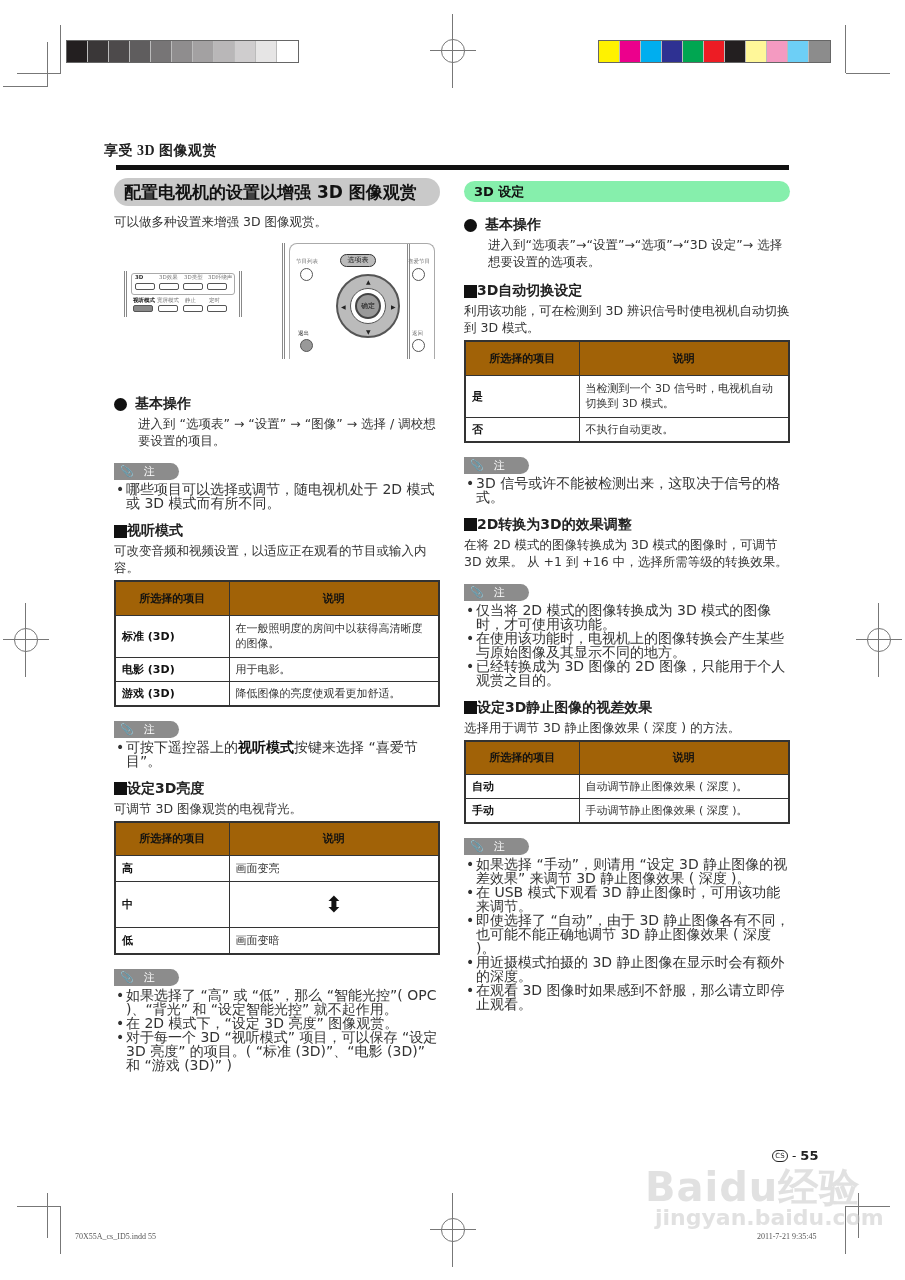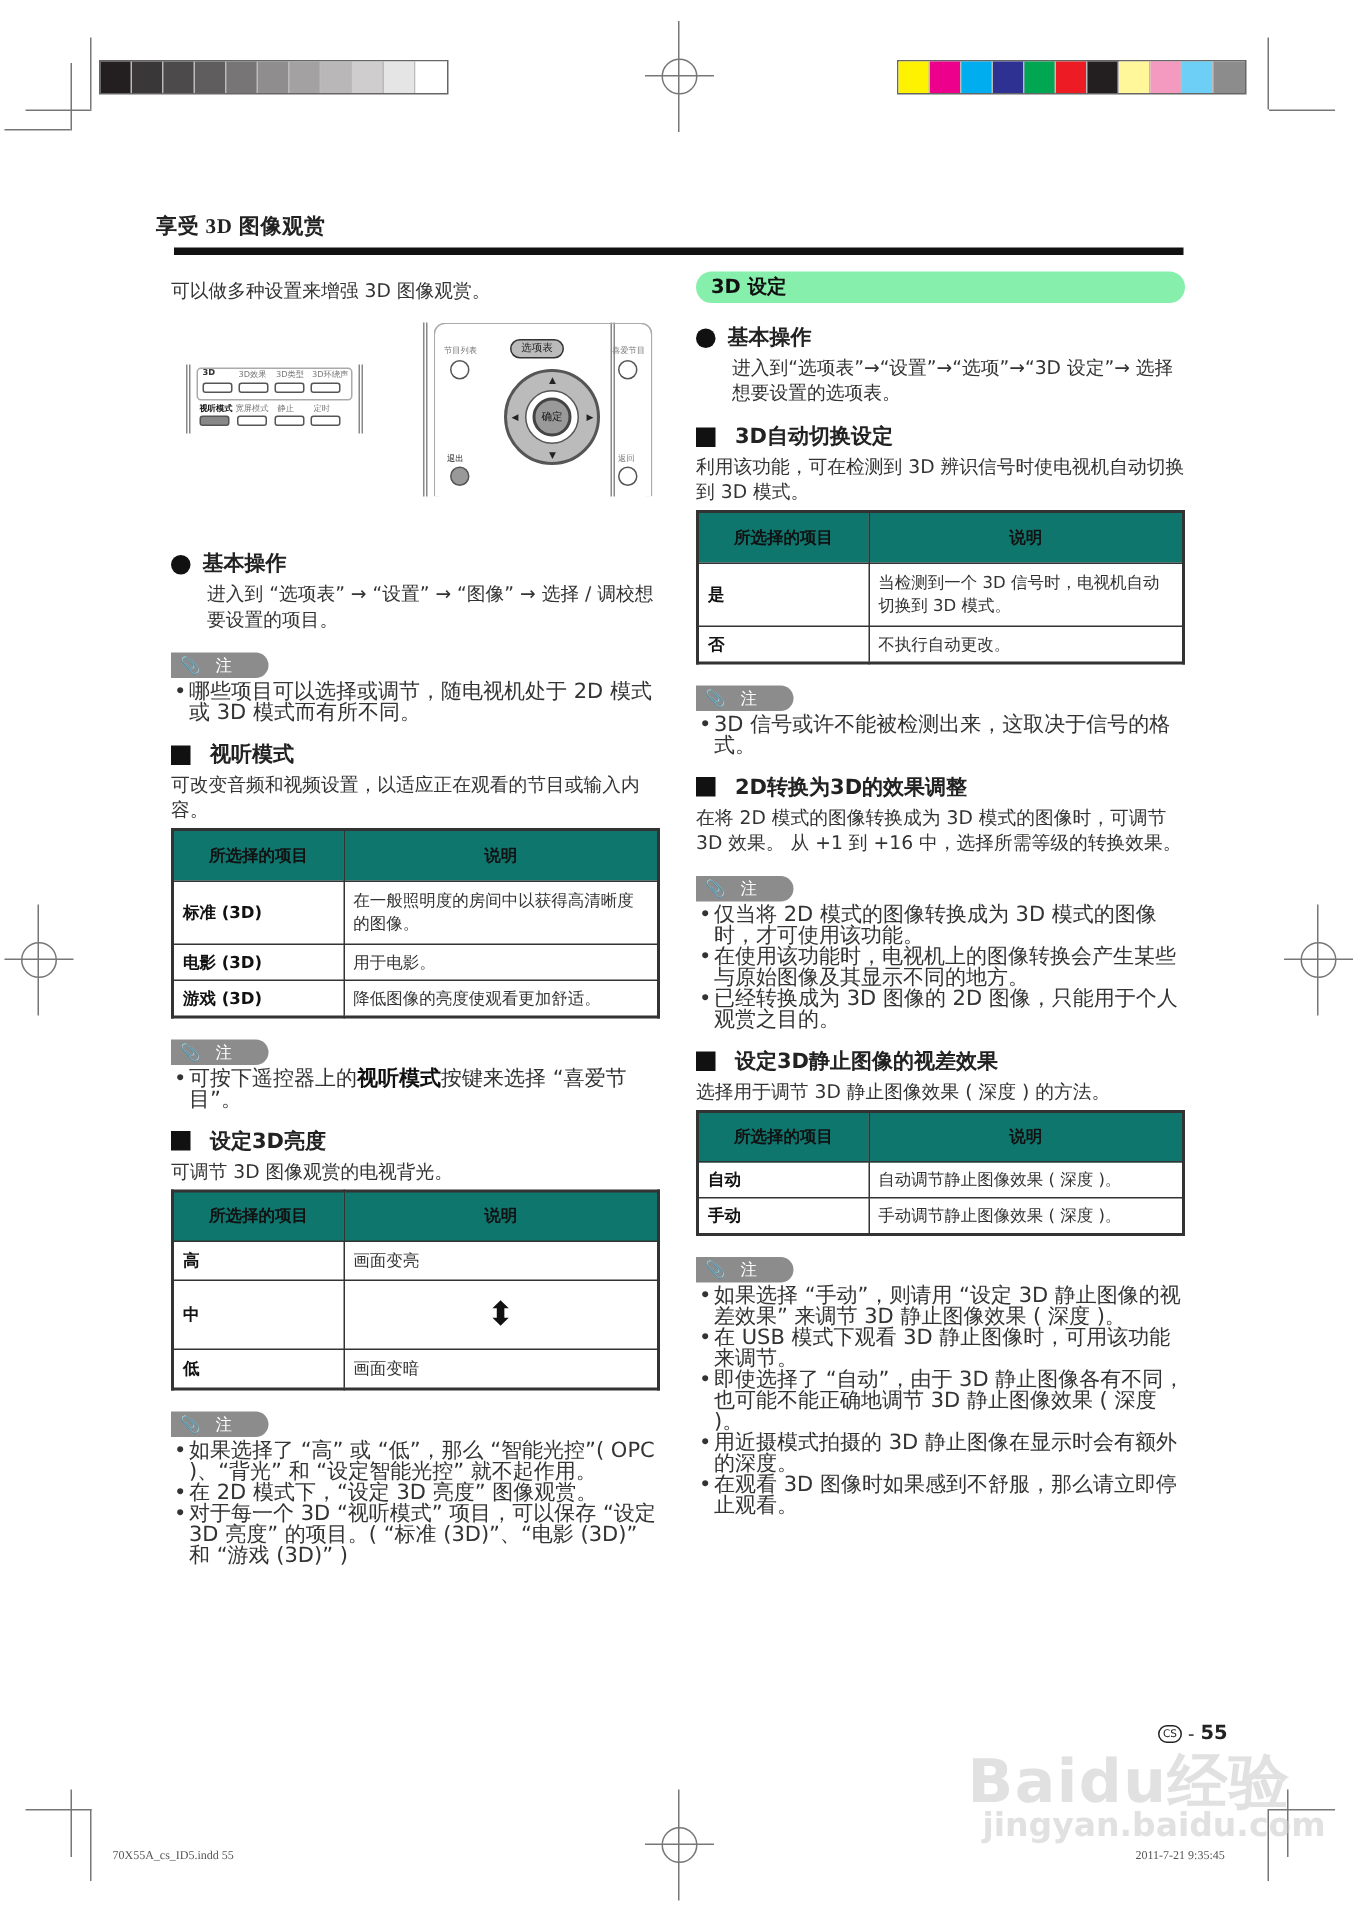--- a/index.html
+++ b/index.html
@@ -50,26 +50,26 @@
   .op-head .dot { width: 13px; height: 13px; border-radius: 50%; background: #111; }
   .op-body { font-size: 12.5px; color: #333; line-height: 17px; padding-left: 24px; margin-top: 2px; }
 
   .note-tag { display: inline-flex; align-items: center; gap: 10px; margin-top: 14px; background: #8c8c8c; color: #fff; font-size: 11px; height: 17px; padding: 0 24px 0 6px; border-radius: 0 9px 9px 0; }
   .note-tag .clip { font-size: 11px; color: #fff; }
   .notes { list-style: none; font-size: 14px; color: #333; line-height: 14px; margin-top: 2px; }
   .notes li { position: relative; padding-left: 12px; }
   .notes li::before { content: "•"; position: absolute; left: 2px; top: 0; }
   .notes b { color: #111; }
 
-  .sq-head { display: flex; align-items: center; gap: 13px; font-size: 14px; font-weight: bold; margin-top: 12px; }
+  .sq-head { display: flex; align-items: center; gap: 0; font-size: 14px; font-weight: bold; margin-top: 12px; }
   .sq-head .sq { width: 13px; height: 13px; background: #111; }
   .para { font-size: 12.5px; color: #333; line-height: 17px; margin-top: 2px; }
 
   table { width: 100%; border-collapse: collapse; margin-top: 4px; border: 2px solid #333; font-size: 11px; }
-  th { background: #0f766e; font-weight: bold; height: 34px; border: 1px solid #333; color: #111; }
+  th { background: #a16207; font-weight: bold; height: 34px; border: 1px solid #333; color: #111; }
   td { border: 1px solid #333; padding: 4px 6px; line-height: 15px; color: #333; }
   td.k { font-weight: bold; color: #111; width: 114px; }
   th.k { width: 114px; }
   .udarrow { font-size: 22px; color: #111; text-align: center; line-height: 22px; }
 
   .pageno { position: absolute; left: 772px; top: 1148px; display: flex; align-items: center; gap: 4px; font-size: 12px; }
   .pageno .cs { display: inline-block; width: 16px; height: 12px; border: 1px solid #222; border-radius: 6px; font-size: 7px; text-align: center; line-height: 10px; }
   .pageno .num { font-weight: bold; font-size: 13px; }
   .file-foot { position: absolute; left: 75px; top: 1232px; font-family: "Liberation Serif", serif; font-size: 8px; color: #555; }
   .date-foot { position: absolute; left: 757px; top: 1232px; font-family: "Liberation Serif", serif; font-size: 8px; color: #555; }
@@ -137,20 +137,21 @@
 <div class="reg tall" style="left:430px;top:1207px;">
     <div class="h"></div>
     <div class="v"></div>
     <div class="c"></div>
   </div>
 
 <div class="chapter">享受 3D 图像观赏</div>
 <div class="chapter-rule"></div>
 
 <div class="col col-left">
+  <div class="pill-big">配置电视机的设置以增强 3D 图像观赏</div>
   <div class="intro">可以做多种设置来增强 3D 图像观赏。</div>
 
   <div class="remote">
     <div class="remote-small">
       <div class="grp"></div>
       <span class="btn-lbl" style="left:8px;top:3px;color:#333;font-weight:bold;">3D</span>
       <span class="btn-lbl" style="left:32px;top:3px;">3D效果</span>
       <span class="btn-lbl" style="left:57px;top:3px;">3D类型</span>
       <span class="btn-lbl" style="left:81px;top:3px;">3D环绕声</span>
       <div class="rbtn" style="left:8px;top:12px;"></div>

